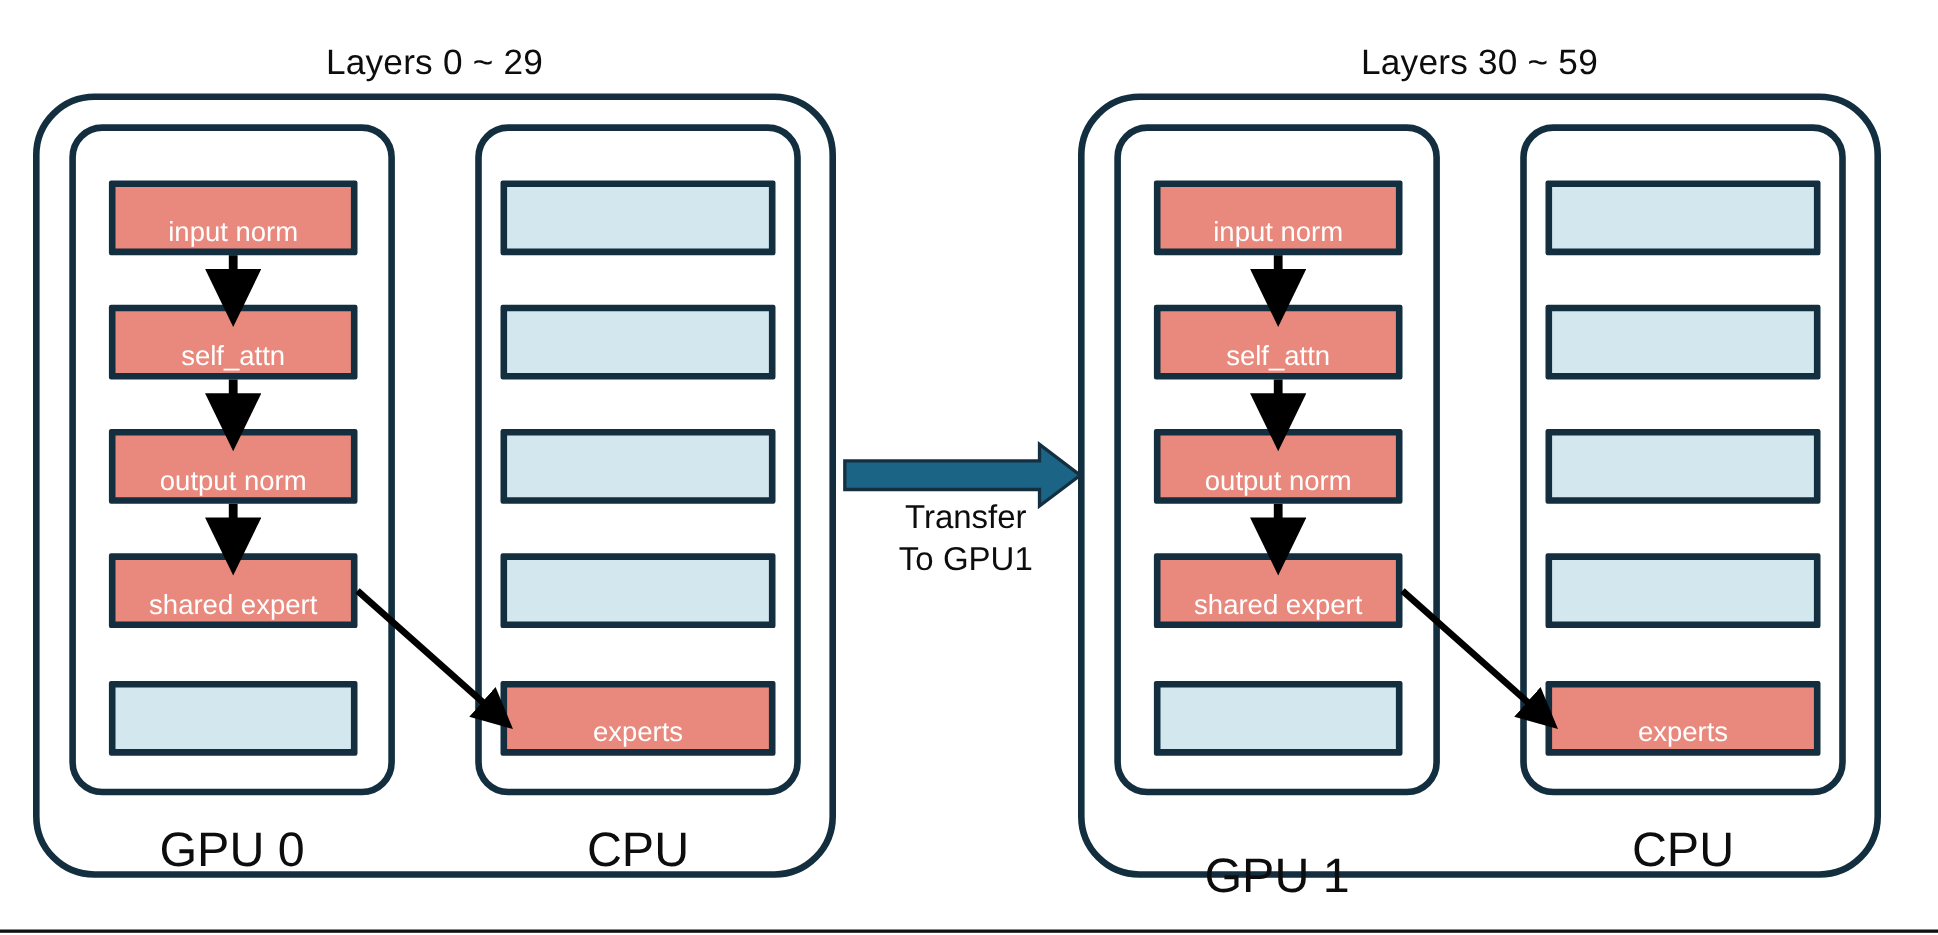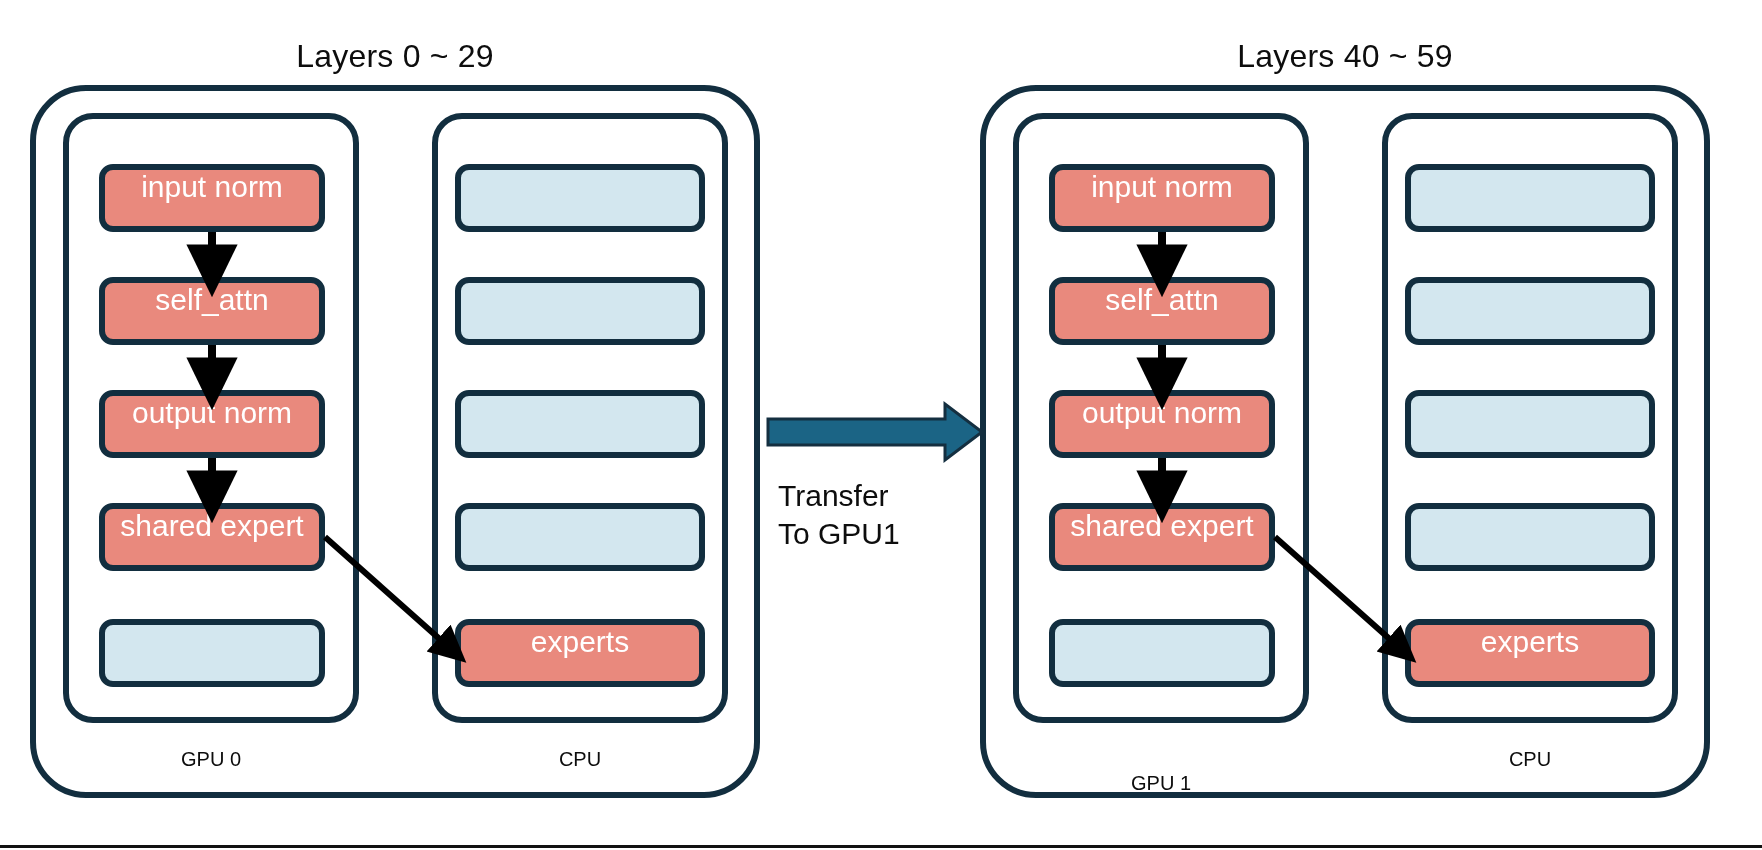--- a/index.html
+++ b/index.html
@@ -32,30 +32,30 @@
     position:absolute;
     border:6px solid #122e3f;
     border-radius:30px;
     background:#ffffff;
     box-sizing:border-box;
   }
 
   .column-label{
     position:absolute;
     width:100%;text-align:center;
-    font-size:20px;color:#0d0d0d;white-space:nowrap;
+    font-size:44px;color:#0d0d0d;white-space:nowrap;
   }
 
   .node{
     position:absolute;
     border:6px solid #122e3f;
-    border-radius:14px;
+    border-radius:2px;
     box-sizing:border-box;
-    display:flex;align-items:flex-start;justify-content:center;
-    font-size:30px;
+    display:flex;align-items:flex-end;justify-content:center;
+    font-size:25px;
     color:#ffffff;
     white-space:nowrap;
   }
   .node.red{background:#e9897d;}
   .node.blue{background:#d3e7ef;}
 
   svg.overlay{position:absolute;left:0;top:0;width:1762px;height:850px;
               pointer-events:none;overflow:visible;}
 
   .xfer-label{
@@ -113,21 +113,21 @@
     </div>
     <div class="node red" style="left:455px;top:619px;width:250px;height:68px;">
       <span>experts</span>
     </div>
 
     <div class="column-label" style="left:432px;top:748px;width:296px;">CPU</div>
   </div>
 
   <div class="panel">
 
-    <div class="panel-title" style="left:980px;top:38px;width:730px;">Layers 40 ~ 59</div>
+    <div class="panel-title" style="left:980px;top:38px;width:730px;">Layers 30 ~ 59</div>
 
     <div class="outer-box" style="left:980px;top:85px;width:730px;height:713px;"></div>
 
     <div class="column" style="left:1013px;top:113px;width:296px;height:610px;"></div>
 
     <div class="node red" style="left:1049px;top:164px;width:226px;height:68px;">
       <span>input norm</span>
     </div>
     <div class="node red" style="left:1049px;top:277px;width:226px;height:68px;">
       <span>self_attn</span>
@@ -187,17 +187,17 @@
       <line x1="1162" y1="232" x2="1162" y2="270" stroke="#000" stroke-width="8" marker-end="url(#vArrow)"></line>
       <line x1="1162" y1="345" x2="1162" y2="383" stroke="#000" stroke-width="8" marker-end="url(#vArrow)"></line>
       <line x1="1162" y1="458" x2="1162" y2="496" stroke="#000" stroke-width="8" marker-end="url(#vArrow)"></line>
     </g>
 
     <line x1="1275" y1="537" x2="1402" y2="650" stroke="#000" stroke-width="6" marker-end="url(#dArrow)"></line>
 
     <polygon points="768,419 945,419 945,404 982,432 945,460 945,445 768,445" fill="#1b6485" stroke="#142f40" stroke-width="3"></polygon>
   </svg>
 
-  <div class="xfer-label" style="left:778px;top:477px;width:200px;">Transfer
+  <div class="xfer-label" style="left:778px;top:452px;width:200px;text-align:center;">Transfer
 To GPU1</div>
 
   <div class="page-edge bottom"></div>
 </div>
 
 </body></html>

